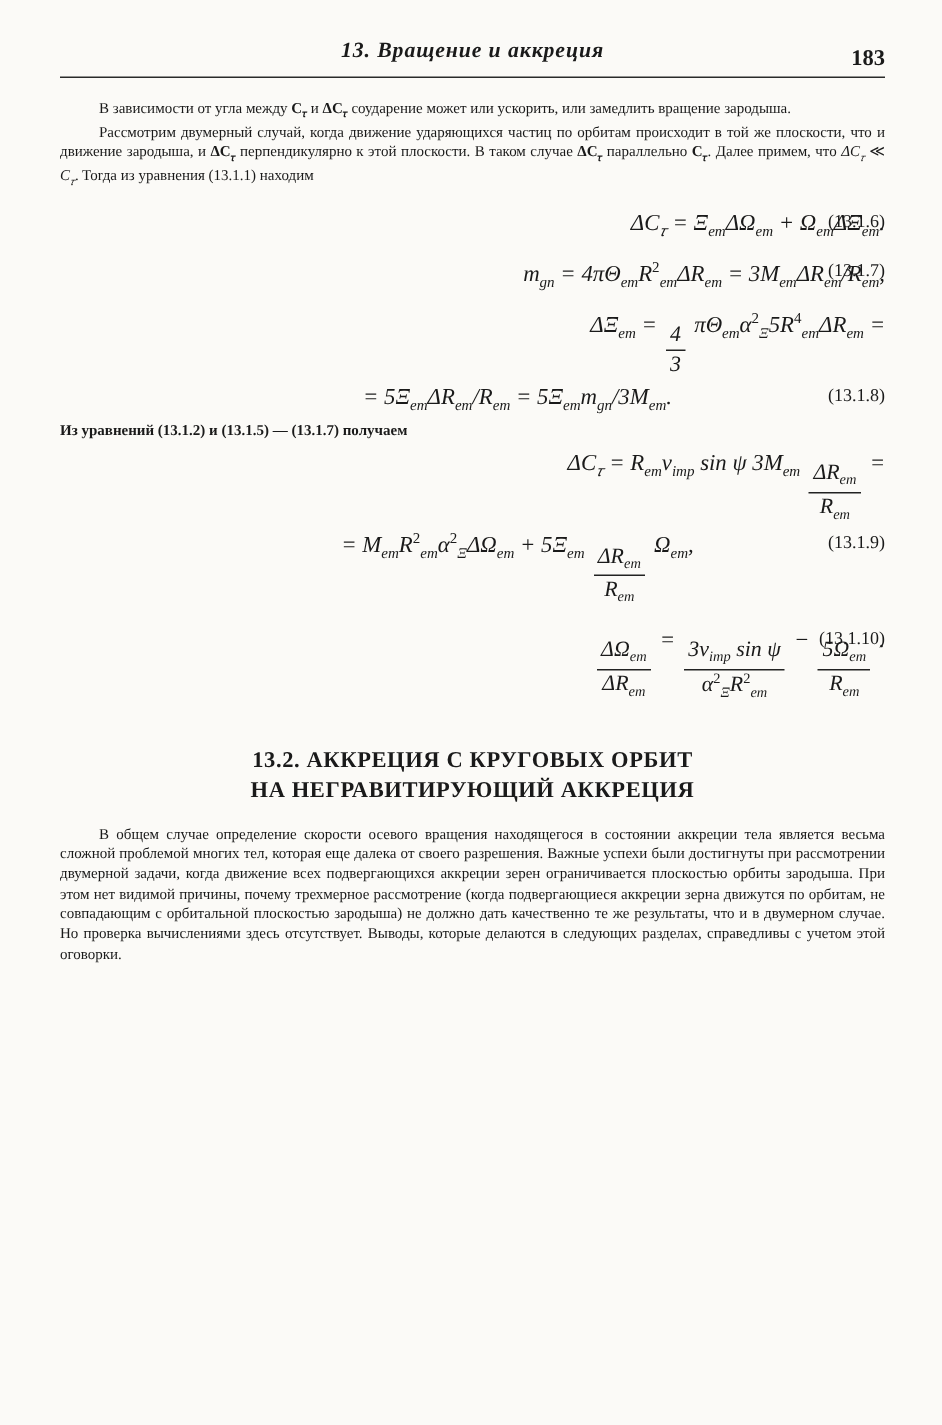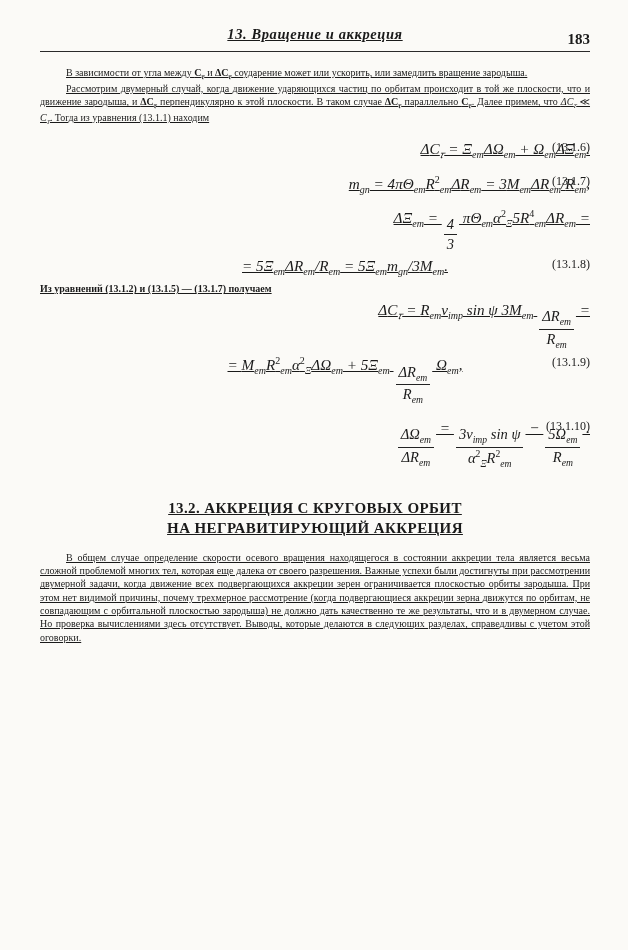--- a/index.html
+++ b/index.html
@@ -14,21 +14,20 @@
     color: #1a1a1a;
     overflow: hidden;
   }
   .page {
     position: relative;
     width: 628px;
     height: 950px;
     background: #fbfaf7;
     box-sizing: border-box;
     padding: 26px 38px 20px 40px;
-    text-decoration: underline;
   }
   
   .header {
     display: flex;
     align-items: baseline;
     justify-content: center;
     position: relative;
     height: 22px;
   }
   .header-title {

